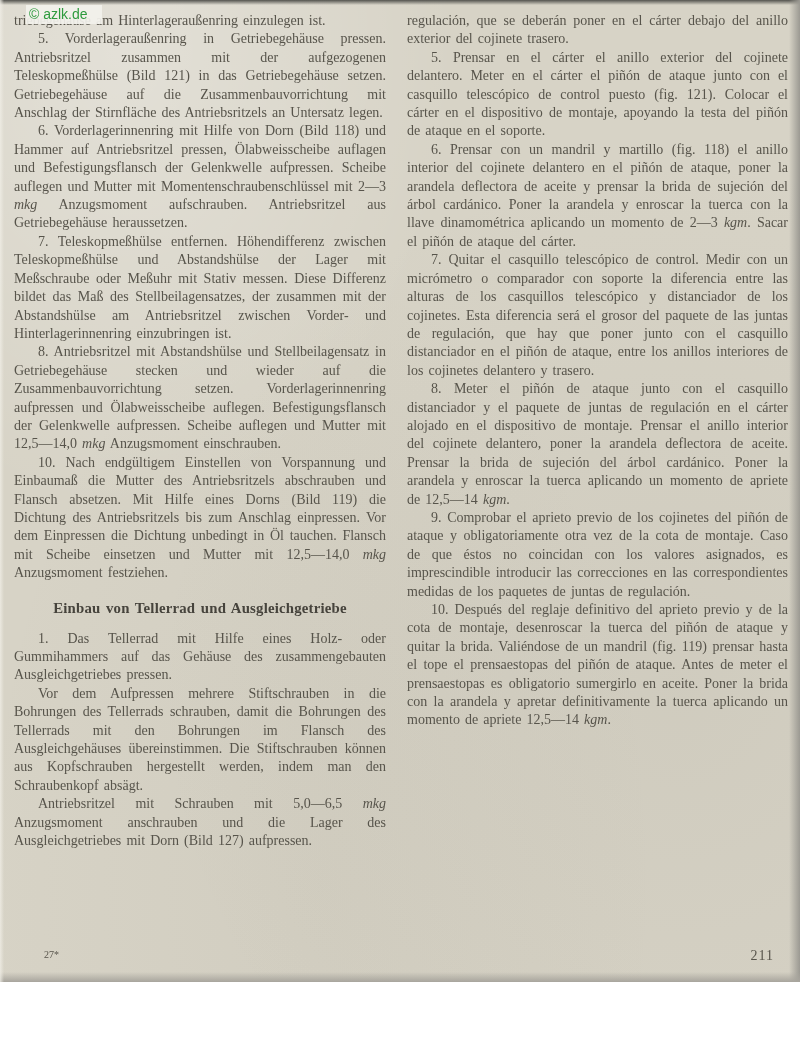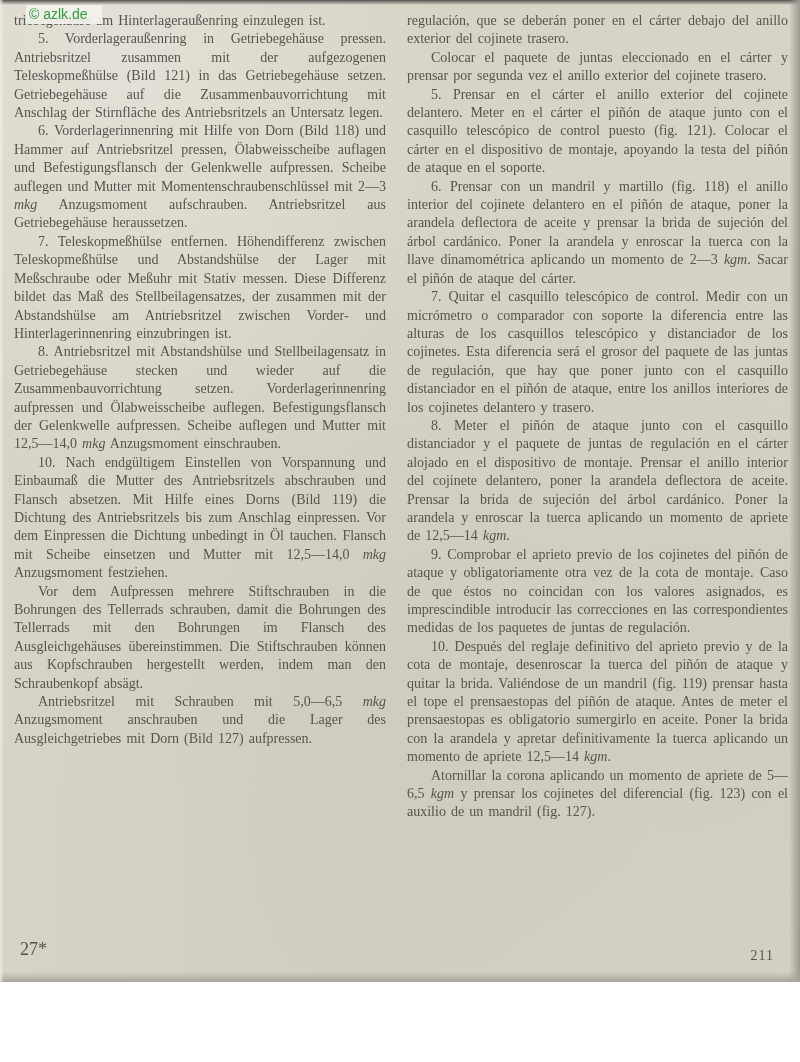--- a/index.html
+++ b/index.html
@@ -57,22 +57,22 @@
     font-size: 14.8px;
     font-weight: bold;
     text-align: center;
     color: var(--heading-ink, #46433c);
     margin: 16px 8px 12px;
     line-height: 19px;
     letter-spacing: 0.2px;
   }
 
   .footnote-mark {
-    position: absolute; left: 20px; bottom: 22px;
-    font-size: 18px; z-index: 2;
+    position: absolute; left: 44px; bottom: 22px;
+    font-size: 10px; z-index: 2;
   }
   .page-number {
     position: absolute; right: 26px; bottom: 18px;
     font-size: 14px; letter-spacing: 1px; z-index: 2;
   }
 </style>
 </head>
 <body>
 
 <div class="page">
@@ -85,33 +85,33 @@
 
   <div class="columns">
 
     <div class="col col-left" lang="de">
       <p class="para noindent">triebegehäuse am Hinterlageraußenring einzulegen ist.</p>
       <p class="para">5. Vorderlageraußenring in Getriebegehäuse pressen. Antriebsritzel zusammen mit der aufgezogenen Teleskopmeßhülse (Bild 121) in das Getriebegehäuse setzen. Getriebegehäuse auf die Zusammenbauvorrichtung mit Anschlag der Stirnfläche des Antriebsritzels an Untersatz legen.</p>
       <p class="para">6. Vorderlagerinnenring mit Hilfe von Dorn (Bild 118) und Hammer auf Antriebsritzel pressen, Ölabweisscheibe auflagen und Befestigungsflansch der Gelenkwelle aufpressen. Scheibe auflegen und Mutter mit Momentenschraubenschlüssel mit 2—3 <i>mkg</i> Anzugsmoment aufschrauben. Antriebsritzel aus Getriebegehäuse heraussetzen.</p>
       <p class="para">7. Teleskopmeßhülse entfernen. Höhendifferenz zwischen Teleskopmeßhülse und Abstandshülse der Lager mit Meßschraube oder Meßuhr mit Stativ messen. Diese Differenz bildet das Maß des Stellbeilagensatzes, der zusammen mit der Abstandshülse am Antriebsritzel zwischen Vorder- und Hinterlagerinnenring einzubringen ist.</p>
       <p class="para">8. Antriebsritzel mit Abstandshülse und Stellbeilagensatz in Getriebegehäuse stecken und wieder auf die Zusammenbauvorrichtung setzen. Vorderlagerinnenring aufpressen und Ölabweisscheibe auflegen. Befestigungsflansch der Gelenkwelle aufpressen. Scheibe auflegen und Mutter mit 12,5—14,0 <i>mkg</i> Anzugsmoment einschrauben.</p>
       <p class="para">10. Nach endgültigem Einstellen von Vorspannung und Einbaumaß die Mutter des Antriebsritzels abschrauben und Flansch absetzen. Mit Hilfe eines Dorns (Bild 119) die Dichtung des Antriebsritzels bis zum Anschlag einpressen. Vor dem Einpressen die Dichtung unbedingt in Öl tauchen. Flansch mit Scheibe einsetzen und Mutter mit 12,5—14,0 <i>mkg</i> Anzugsmoment festziehen.</p>
+      <h2 class="heading">Einbau von Tellerrad und Ausgleichgetriebe</h2>
+      <p class="para">1. Das Tellerrad mit Hilfe eines Holz- oder Gummihammers auf das Gehäuse des zusammengebauten Ausgleichgetriebes pressen.</p>
       <p class="para">Vor dem Aufpressen mehrere Stiftschrauben in die Bohrungen des Tellerrads schrauben, damit die Bohrungen des Tellerrads mit den Bohrungen im Flansch des Ausgleichgehäuses übereinstimmen. Die Stiftschrauben können aus Kopfschrauben hergestellt werden, indem man den Schraubenkopf absägt.</p>
       <p class="para">Antriebsritzel mit Schrauben mit 5,0—6,5 <i>mkg</i> Anzugsmoment anschrauben und die Lager des Ausgleichgetriebes mit Dorn (Bild 127) aufpressen.</p>
     </div>
 
     <div class="col col-right" lang="es">
       <p class="para noindent">regulación, que se deberán poner en el cárter debajo del anillo exterior del cojinete trasero.</p>
-      <p class="para">Colocar el paquete de juntas eleccionado en el cárter y prensar por segunda vez el anillo exterior del cojinete trasero.</p>
       <p class="para">5. Prensar en el cárter el anillo exterior del cojinete delantero. Meter en el cárter el piñón de ataque junto con el casquillo telescópico de control puesto (fig. 121). Colocar el cárter en el dispositivo de montaje, apoyando la testa del piñón de ataque en el soporte.</p>
       <p class="para">6. Prensar con un mandril y martillo (fig. 118) el anillo interior del cojinete delantero en el piñón de ataque, poner la arandela deflectora de aceite y prensar la brida de sujeción del árbol cardánico. Poner la arandela y enroscar la tuerca con la llave dinamométrica aplicando un momento de 2—3 <i>kgm</i>. Sacar el piñón de ataque del cárter.</p>
       <p class="para">7. Quitar el casquillo telescópico de control. Medir con un micrómetro o comparador con soporte la diferencia entre las alturas de los casquillos telescópico y distanciador de los cojinetes. Esta diferencia será el grosor del paquete de las juntas de regulación, que hay que poner junto con el casquillo distanciador en el piñón de ataque, entre los anillos interiores de los cojinetes delantero y trasero.</p>
       <p class="para">8. Meter el piñón de ataque junto con el casquillo distanciador y el paquete de juntas de regulación en el cárter alojado en el dispositivo de montaje. Prensar el anillo interior del cojinete delantero, poner la arandela deflectora de aceite. Prensar la brida de sujeción del árbol cardánico. Poner la arandela y enroscar la tuerca aplicando un momento de apriete de 12,5—14 <i>kgm</i>.</p>
       <p class="para">9. Comprobar el aprieto previo de los cojinetes del piñón de ataque y obligatoriamente otra vez de la cota de montaje. Caso de que éstos no coincidan con los valores asignados, es imprescindible introducir las correcciones en las correspondientes medidas de los paquetes de juntas de regulación.</p>
       <p class="para">10. Después del reglaje definitivo del aprieto previo y de la cota de montaje, desenroscar la tuerca del piñón de ataque y quitar la brida. Valiéndose de un mandril (fig. 119) prensar hasta el tope el prensaestopas del piñón de ataque. Antes de meter el prensaestopas es obligatorio sumergirlo en aceite. Poner la brida con la arandela y apretar definitivamente la tuerca aplicando un momento de apriete 12,5—14 <i>kgm</i>.</p>
-      <p class="para">Atornillar la corona aplicando un momento de apriete de 5—6,5 <i>kgm</i> y prensar los cojinetes del diferencial (fig. 123) con el auxilio de un mandril (fig. 127).</p>
     </div>
 
   </div>
 
   <div class="footnote-mark">27*</div>
   <div class="page-number">211</div>
 </div>
 
 </body></html>

